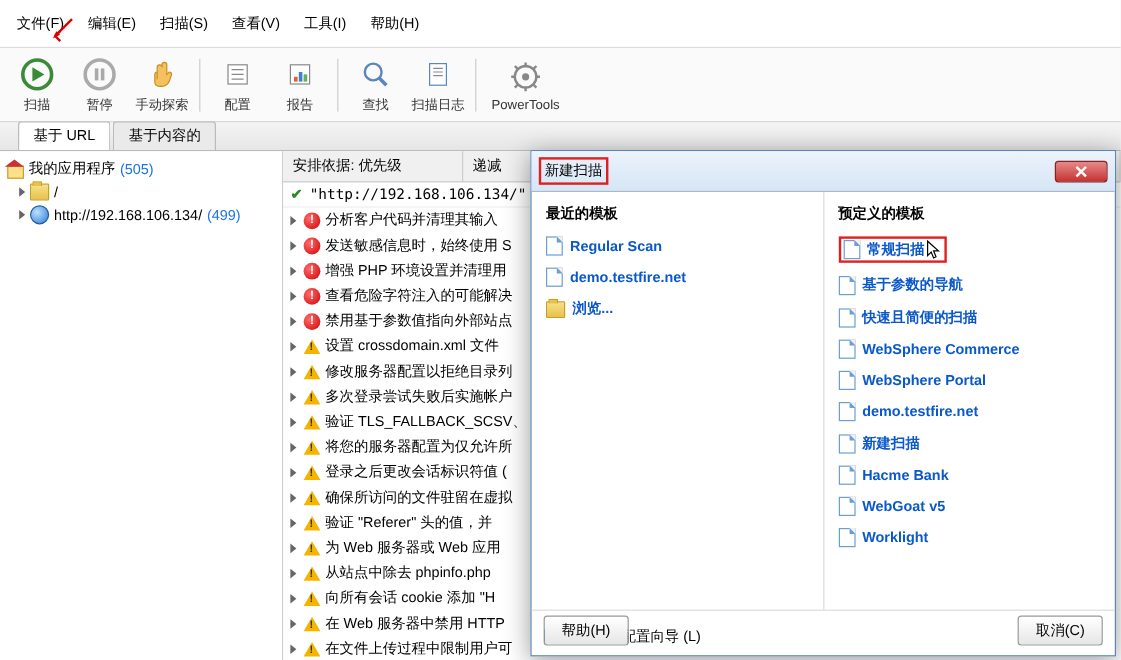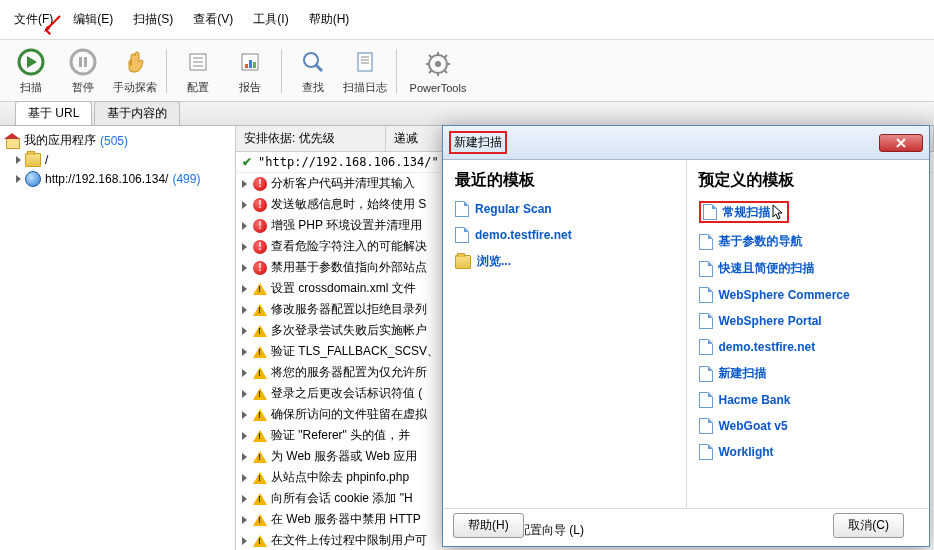--- a/index.html
+++ b/index.html
@@ -47,21 +47,21 @@
 
 
 .dialog { position: absolute; top: 125px; left: 442px; width: 488px; height: 422px; background: #fff; border: 1px solid #5a86b8; box-shadow: 0 4px 20px rgba(0,0,0,.4); }
 .dlg-title { height: 34px; background: linear-gradient(#ecf3fb,#d6e5f5); display: flex; align-items: center; padding: 0 6px; border-bottom: 1px solid #a8b8cc; }
 .dlg-title .t { font-weight: normal; color: #000; padding: 1px 3px; }
 .dlg-title .t.framed { border: 2px solid #e02020; }
 .dlg-close { margin-left: auto; width: 44px; height: 18px; background: linear-gradient(#e58a8a,#c83232); border: 1px solid #8a2020; border-radius: 3px; color: #fff; display: flex; align-items: center; justify-content: center; font-weight: bold; cursor: default; }
 .dlg-body { display: flex; height: calc(100% - 28px - 44px); }
 .dlg-col { flex: 1; padding: 10px 12px; border-right: 1px solid #ddd; }
 .dlg-col:last-child { border-right: none; }
-.dlg-col h4 { font-size: 16px; font-weight: bold; margin-bottom: 10px; }
+.dlg-col h4 { font-size: 12px; font-weight: bold; margin-bottom: 10px; }
 .tmpl-list { display: flex; flex-direction: column; gap: 10px; margin-top: 6px; font-weight: bold; }
 .tmpl { display: flex; align-items: center; gap: 6px; color: #0a58ca; cursor: default; }
 .tmpl.framed { border: 2px solid #e02020; padding: 0 2px; width: fit-content; }
 .folder-ico { width:16px; height:14px; background: linear-gradient(#f7e08a,#e8c24a); border:1px solid #caa020; border-radius:1px; display:inline-block; position:relative; }
 .folder-ico::before { content:""; position:absolute; top:-3px; left:1px; width:6px; height:3px; background:#e8c24a; border:1px solid #caa020; border-bottom:none; border-radius:1px 1px 0 0; }
 .file-ico { width:14px; height:16px; background:#fff; border:1px solid #6a9ed4; display:inline-block; position:relative; }
 .file-ico::after { content:""; position:absolute; right:-1px; top:-1px; width:0; height:0; border-top:5px solid #f0f0f0; border-left:5px solid #6a9ed4; }
 .dlg-foot { height: 44px; border-top: 1px solid #ddd; display: flex; align-items: center; padding: 0 10px; gap: 8px; }
 .dlg-foot .chk { display: flex; align-items: center; gap: 4px; }
 .dlg-foot .spacer { flex: 1; }
@@ -400,16 +400,16 @@
   <div class="dlg-foot">
     <label class="chk">
       <input type="checkbox" checked="" style="">
       <span>启动扫描配置向导 (L)</span>
     </label>
     <div class="spacer"></div>
   </div>
   <div style="position:absolute; left:10px; bottom:8px">
     <button class="btn">帮助(H)</button>
   </div>
-  <div style="position:absolute; right:25px; bottom:8px">
+  <div style="position:absolute; right:10px; bottom:8px">
     <button class="btn">取消(C)</button>
   </div>
 </div>
 
 </body></html>

